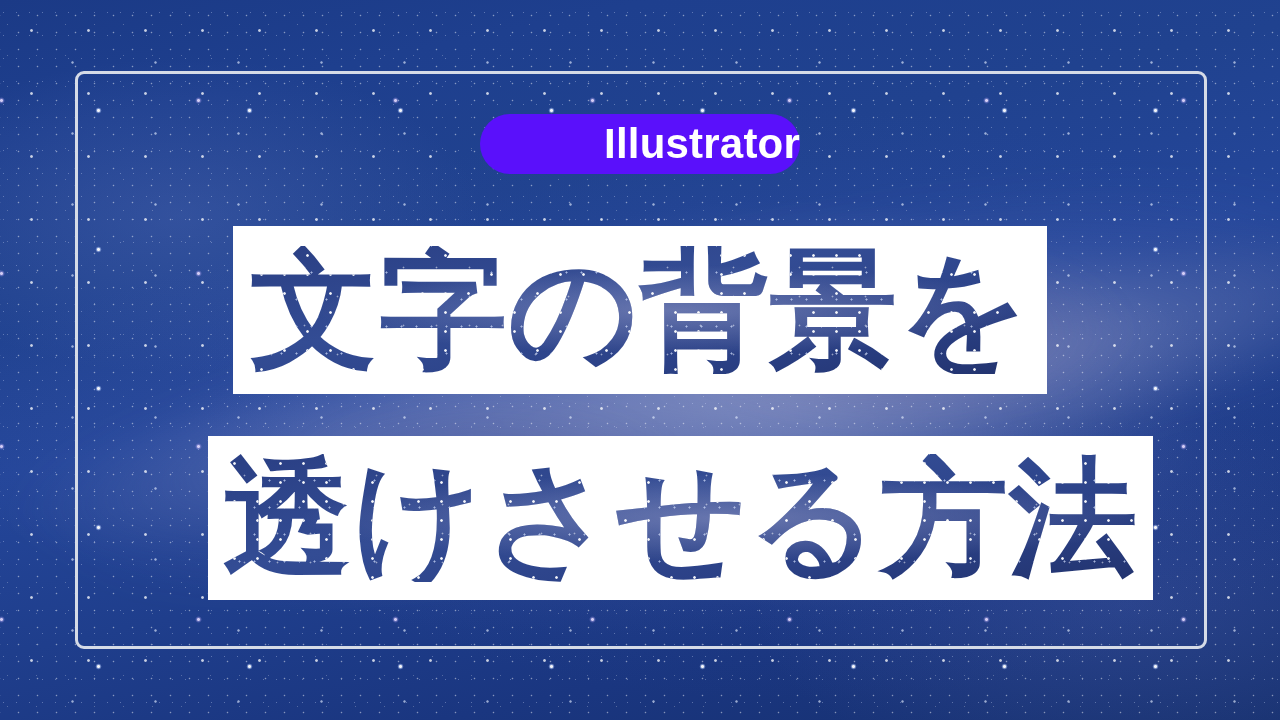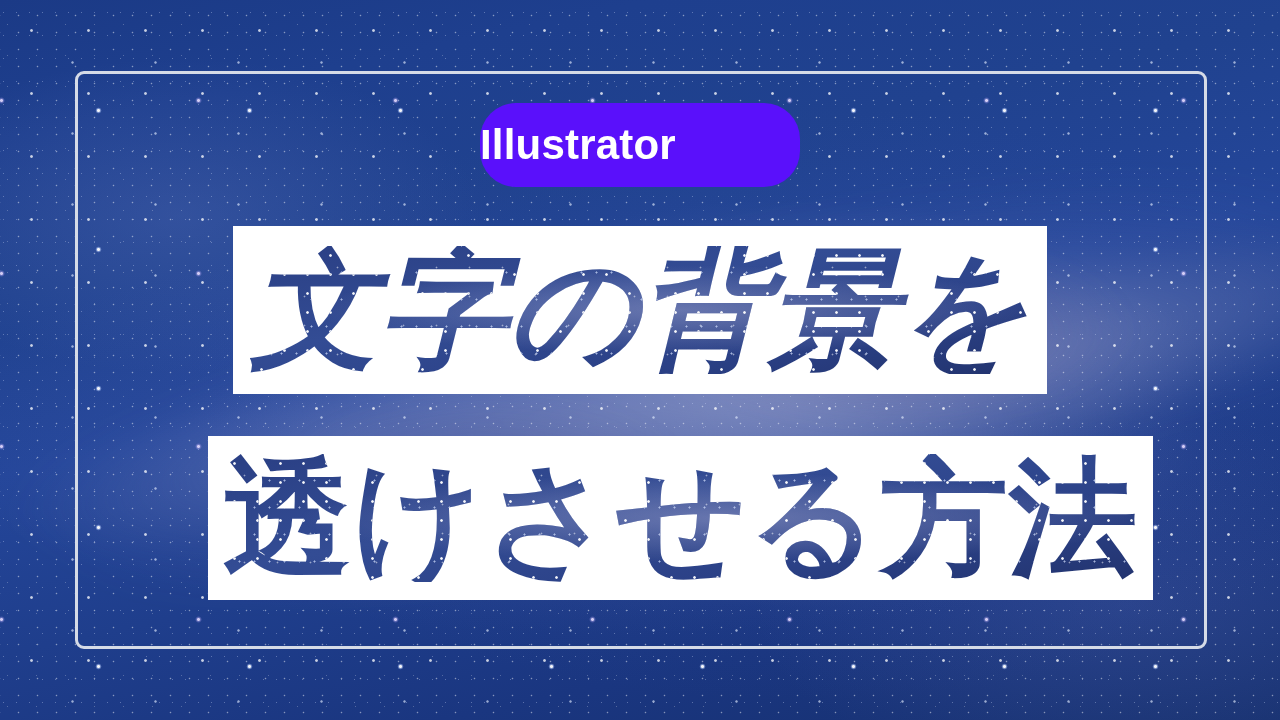--- a/index.html
+++ b/index.html
@@ -96,47 +96,47 @@
     border: 3px solid #d5dbe7;
     border-radius: 9px;
     box-sizing: border-box;
     pointer-events: none;
   }
 
   
   .badge {
     position: absolute;
     left: 480px;
-    top: 103px;
+    top: 114px;
     width: 320px;
-    height: 84px;
+    height: 60px;
     border-radius: 36px;
     display: flex;
     align-items: center;
-    justify-content: flex-start;
+    justify-content: flex-end;
   }
   .badge-label {
     color: #ffffff;
     font-size: 42px;
     font-weight: bold;
     letter-spacing: 0.2px;
     line-height: 1;
     white-space: nowrap;
   }
 
   
   .plate {
     position: absolute;
     background: #ffffff;
     display: flex;
     align-items: center;
     justify-content: center;
     overflow: hidden;
   }
-  #plate-1 { left: 233px; top: 226px; width: 814px; height: 168px; font-style: italic; }
+  #plate-1 { left: 233px; top: 226px; width: 814px; height: 168px; }
   #plate-2 { left: 168px; top: 436px; width: 945px; height: 164px; margin-left: 40px; }
 
   
   .knockout {
     font-family: "DejaVu Sans", "Liberation Sans", sans-serif;
     font-weight: bold;
     line-height: 1;
     white-space: nowrap;
     letter-spacing: 1px;
     -webkit-background-clip: text;

